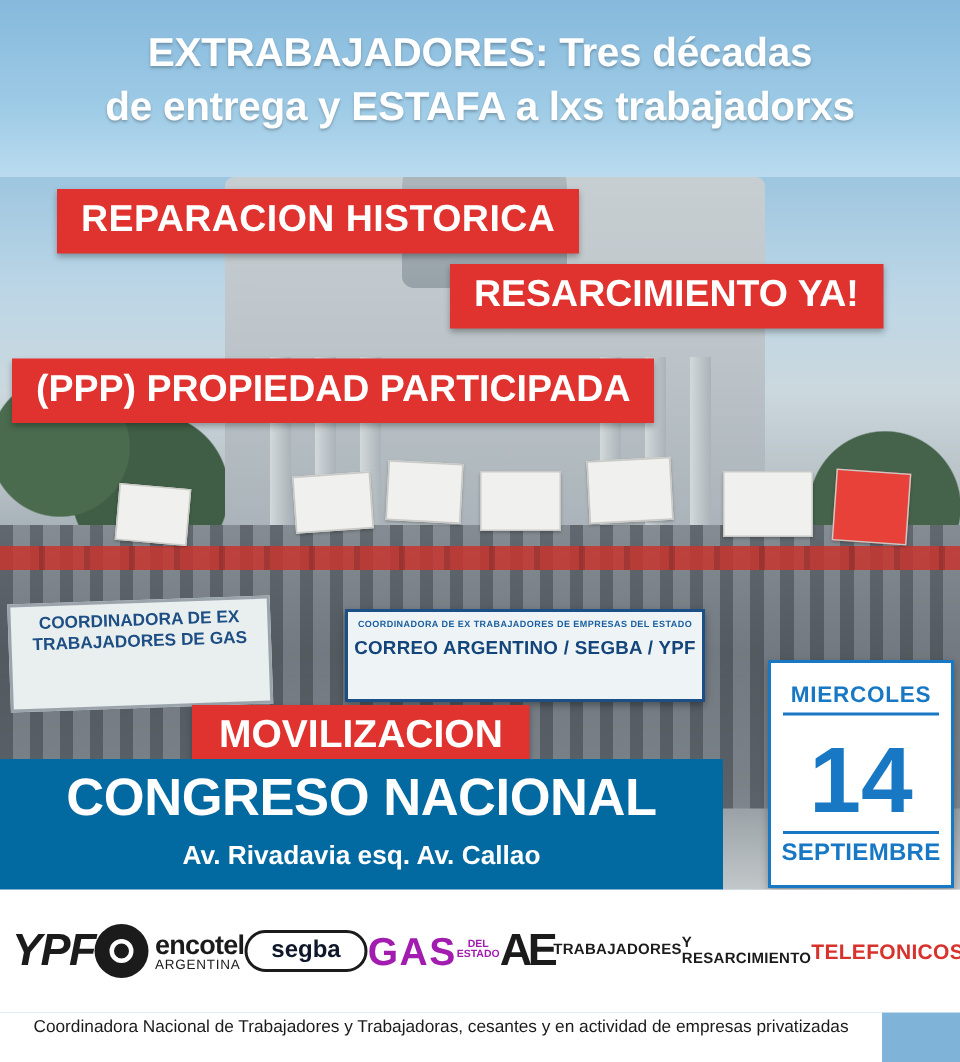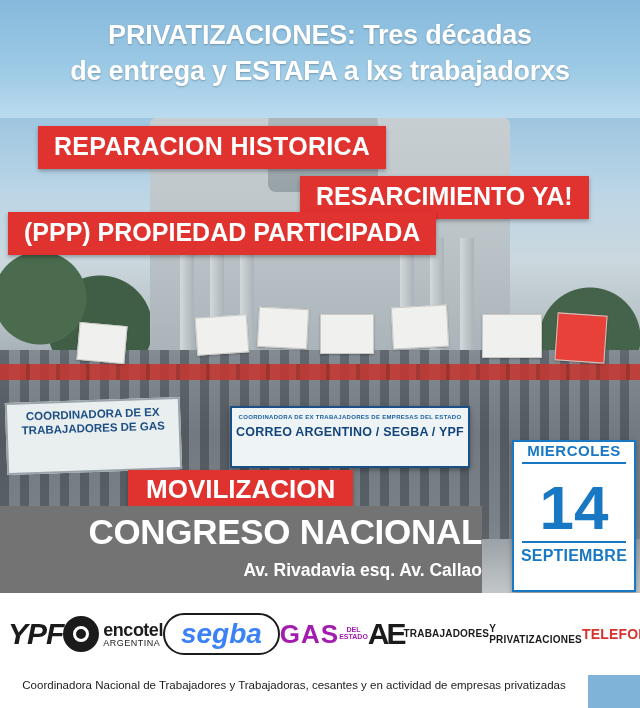--- a/index.html
+++ b/index.html
@@ -109,44 +109,44 @@
     box-shadow: 0 2px 4px rgba(0,0,0,.3);
     white-space: nowrap;
   }
   .b-reparacion {
     left: 38px; top: 126px; padding: 6px 16px 8px; font-size: 25px; letter-spacing: .3px;
   }
   .b-resarcimiento {
     left: 300px; top: 176px; padding: 6px 16px 8px; font-size: 25px;
   }
   .b-ppp {
-    left: 8px; top: 212px; padding: 6px 16px 8px; font-size: 25px;
+    left: 8px; top: 239px; padding: 6px 16px 8px; font-size: 25px;
   }
   .b-moviliz {
     left: 128px; top: 470px; padding: 4px 18px 7px; font-size: 26px;
   }
   .blue-block {
     position: absolute; left: 0; top: 506px; width: 482px; height: 88px;
-    background: #737373;
-    color: #ffffff; text-align: right;
+    background: #0369a1;
+    color: #ffffff; text-align: center;
   }
   .blue-block .congreso {
     font-size: 35px; font-weight: bold; padding-top: 6px; letter-spacing: -0.3px;
   }
   .blue-block .addr {
     font-size: 17.5px; font-weight: bold; margin-top: 8px;
   }
 
   
   .datecard {
     position: absolute; right: 4px; top: 440px; width: 124px; height: 152px;
     background: #ffffff; border: 2px solid #1878c4;
     text-align: center; color: #1878c4; box-shadow: 0 2px 5px rgba(0,0,0,.3);
   }
-  .datecard .dow { font-size: 15px; font-weight: bold; letter-spacing: .5px; margin-top: 0; }
+  .datecard .dow { font-size: 15px; font-weight: bold; letter-spacing: .5px; margin-top: 13px; }
   .datecard .hr { width: 104px; height: 2px; background: #1878c4; margin: 3px auto 0; }
   .datecard .day { font-size: 62px; font-weight: bold; line-height: 0.95; margin-top: 15px; }
   .datecard .hr2 { width: 104px; height: 2px; background: #1878c4; margin: 3px auto 4px; }
   .datecard .month { font-size: 16px; font-weight: bold; letter-spacing: .2px; }
   .datecard .time { font-size: 16px; font-weight: bold; margin-top: 1px; }
 
   
   .logos {
     position: absolute; left: 0; top: 593px; width: 640px; height: 82px;
     background: #ffffff;
@@ -159,21 +159,21 @@
   .encotel-mark {
     width: 36px; height: 36px; border-radius: 50%; background: #1b1b1b;
     display: flex; align-items: center; justify-content: center;
   }
   .encotel-mark i { display:block; width: 16px; height: 16px; border: 3px solid #fff; border-radius: 50%;}
   .encotel-txt { line-height: 1; }
   .encotel-txt .t1 { font-size: 18px; font-weight: bold; color:#1b1b1b; letter-spacing: -.5px;}
   .encotel-txt .t2 { font-size: 9px; color:#1b1b1b; letter-spacing: .5px;}
   .logo-segba {
     border: 2px solid #1b1b1b; border-radius: 22px; padding: 3px 16px;
-    font-size: 28px; font-style: italic; font-weight: bold; color: #3b82f6;
+    font-size: 16px; font-weight: bold; color: #0f172a;
   }
   .logo-gas { line-height: .95; text-align:center; color:#a21caf;}
   .logo-gas .g1 { font-size: 26px; font-weight: bold; letter-spacing: 1px;}
   .logo-gas .g2 { font-size: 7px; font-weight: bold;}
   .logo-ae { font-size: 30px; font-weight: bold; color: #1b1b1b; letter-spacing: -3px;}
   .logo-tel { line-height: 1.15; color:#1b1b1b; }
   .logo-tel .r1, .logo-tel .r2 { font-size: 10px; font-weight: bold; letter-spacing: .2px;}
   .logo-tel .r3 { font-size: 14px; font-weight: bold; color:#d8322d; letter-spacing: .2px;}
 
   
@@ -183,21 +183,21 @@
     font-size: 11.5px; color: #1b1b1b; padding-top: 4px;
   }
 </style>
 </head>
 <body>
 
 <div class="poster">
 
   <div class="top-band"></div>
   <div class="headline">
-    <div>PRIVATIZACIONES: Tres décadas</div>
+    <div>EXTRABAJADORES: Tres décadas</div>
     <div>de entrega y ESTAFA a lxs trabajadorxs</div>
   </div>
 
   <div class="photo">
     <div class="trees"></div>
     <div class="trees2"></div>
     <div class="bldg"></div>
     <div class="dome"></div>
     <div class="col" style="left:180px"></div>
     <div class="col" style="left:210px"></div>
@@ -262,20 +262,20 @@
     </div>
     <div class="logo logo-gas">
       <span class="g1" style="display:block">GAS</span>
       <span class="g2" style="display:block">DEL ESTADO</span>
     </div>
     <div class="logo">
       <span class="logo-ae">AE</span>
     </div>
     <div class="logo logo-tel">
       <div class="r1">TRABAJADORES</div>
-      <div class="r2">Y PRIVATIZACIONES</div>
+      <div class="r2">Y RESARCIMIENTO</div>
       <div class="r3">TELEFONICOS</div>
     </div>
   </div>
 
   <div class="footer">Coordinadora Nacional de Trabajadores y Trabajadoras, cesantes y en actividad de empresas privatizadas</div>
 
 </div>
 
 </body></html>

